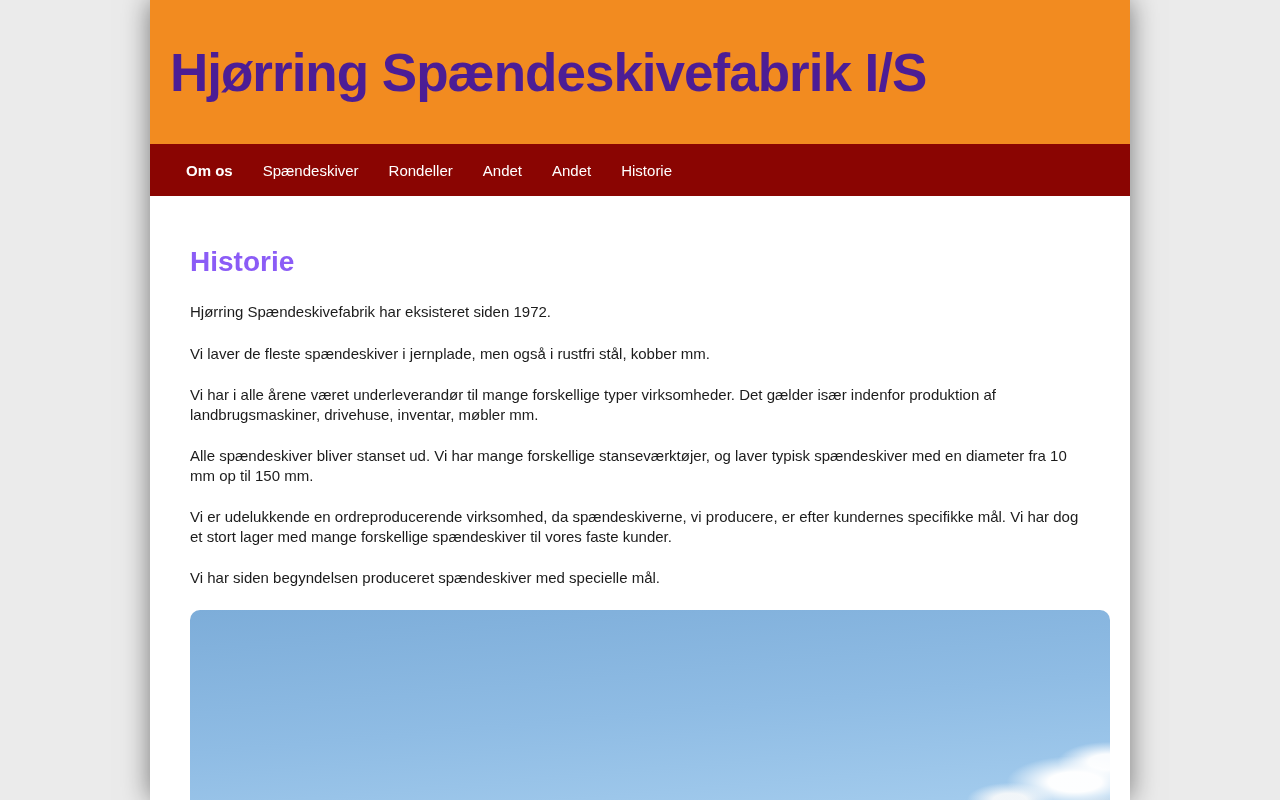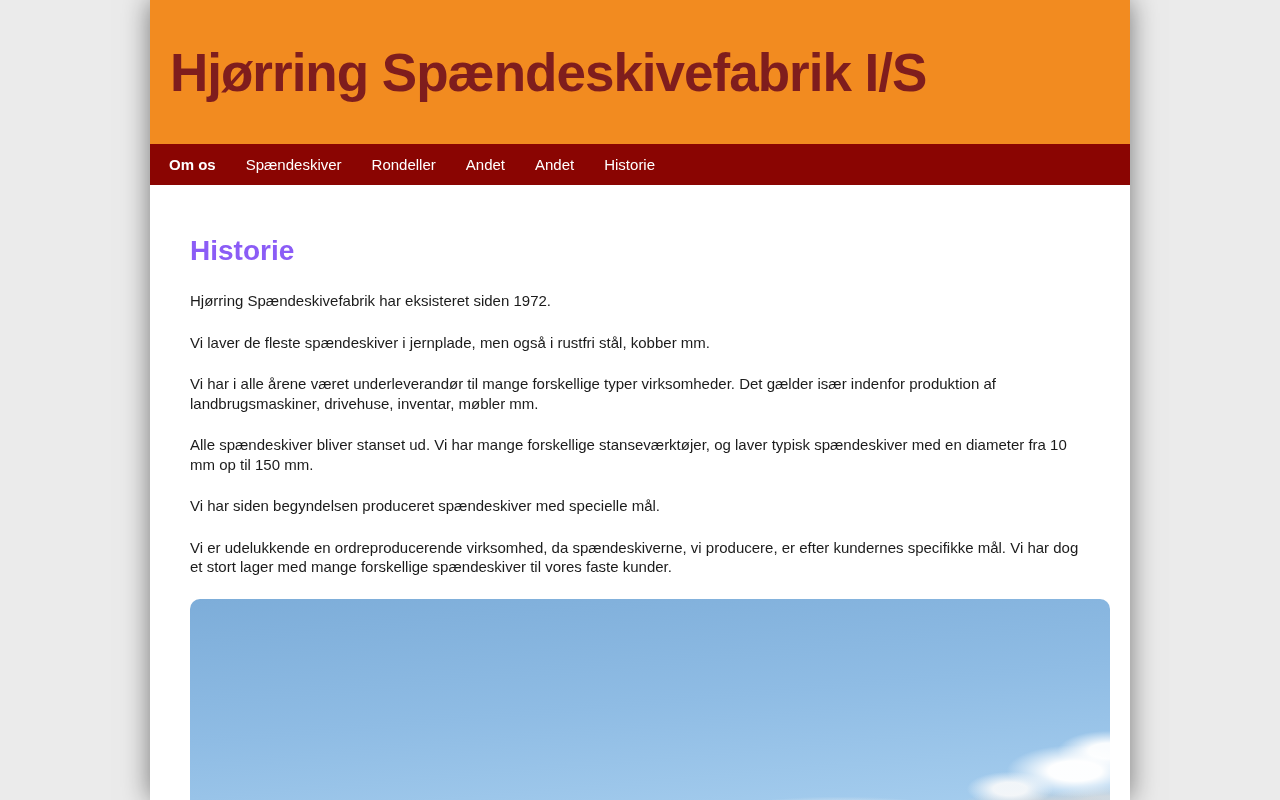--- a/index.html
+++ b/index.html
@@ -24,33 +24,33 @@
   }
   .site-header {
     height: 144px;
     background: #f28b20;
     display: flex;
     align-items: center;
     padding-left: 20px;
     overflow: hidden;
   }
   .site-title {
-    color: #7f1d1d;
+    color: #4c1d95;
     font-size: 53px;
     font-weight: 700;
     letter-spacing: -1px;
     white-space: nowrap;
     line-height: 1;
   }
   .main-nav {
-    height: 41px;
+    height: 52px;
     background: #8a0502;
     display: flex;
     align-items: center;
-    padding-left: 19px;
+    padding-left: 36px;
   }
   .nav-item {
     color: #ffffff;
     font-size: 15px;
     text-decoration: none;
     margin-right: 30px;
     cursor: pointer;
     white-space: nowrap;
   }
   .nav-item.active { font-weight: 700; }
@@ -113,21 +113,21 @@
       <h2 class="page-title">Historie</h2>
 
       <p>Hjørring Spændeskivefabrik har eksisteret siden 1972.</p>
 
       <p>Vi laver de fleste spændeskiver i jernplade, men også i rustfri stål, kobber mm.</p>
 
       <p>Vi har i alle årene været underleverandør til mange forskellige typer virksomheder. Det gælder især indenfor produktion af landbrugsmaskiner, drivehuse, inventar, møbler mm.</p>
 
       <p>Alle spændeskiver bliver stanset ud. Vi har mange forskellige stanseværktøjer, og laver typisk spændeskiver med en diameter fra 10 mm op til 150 mm.</p>
 
+      <p>Vi er udelukkende en ordreproducerende virksomhed, da spændeskiverne, vi producere, er efter kundernes specifikke mål. Vi har dog et stort lager med mange forskellige spændeskiver til vores faste kunder.</p>
+
       <p>Vi har siden begyndelsen produceret spændeskiver med specielle mål.</p>
-
-      <p>Vi er udelukkende en ordreproducerende virksomhed, da spændeskiverne, vi producere, er efter kundernes specifikke mål. Vi har dog et stort lager med mange forskellige spændeskiver til vores faste kunder.</p>
 
       <div class="sky-photo"></div>
     </main>
 
   </div>
 </div>
 
 </body></html>

